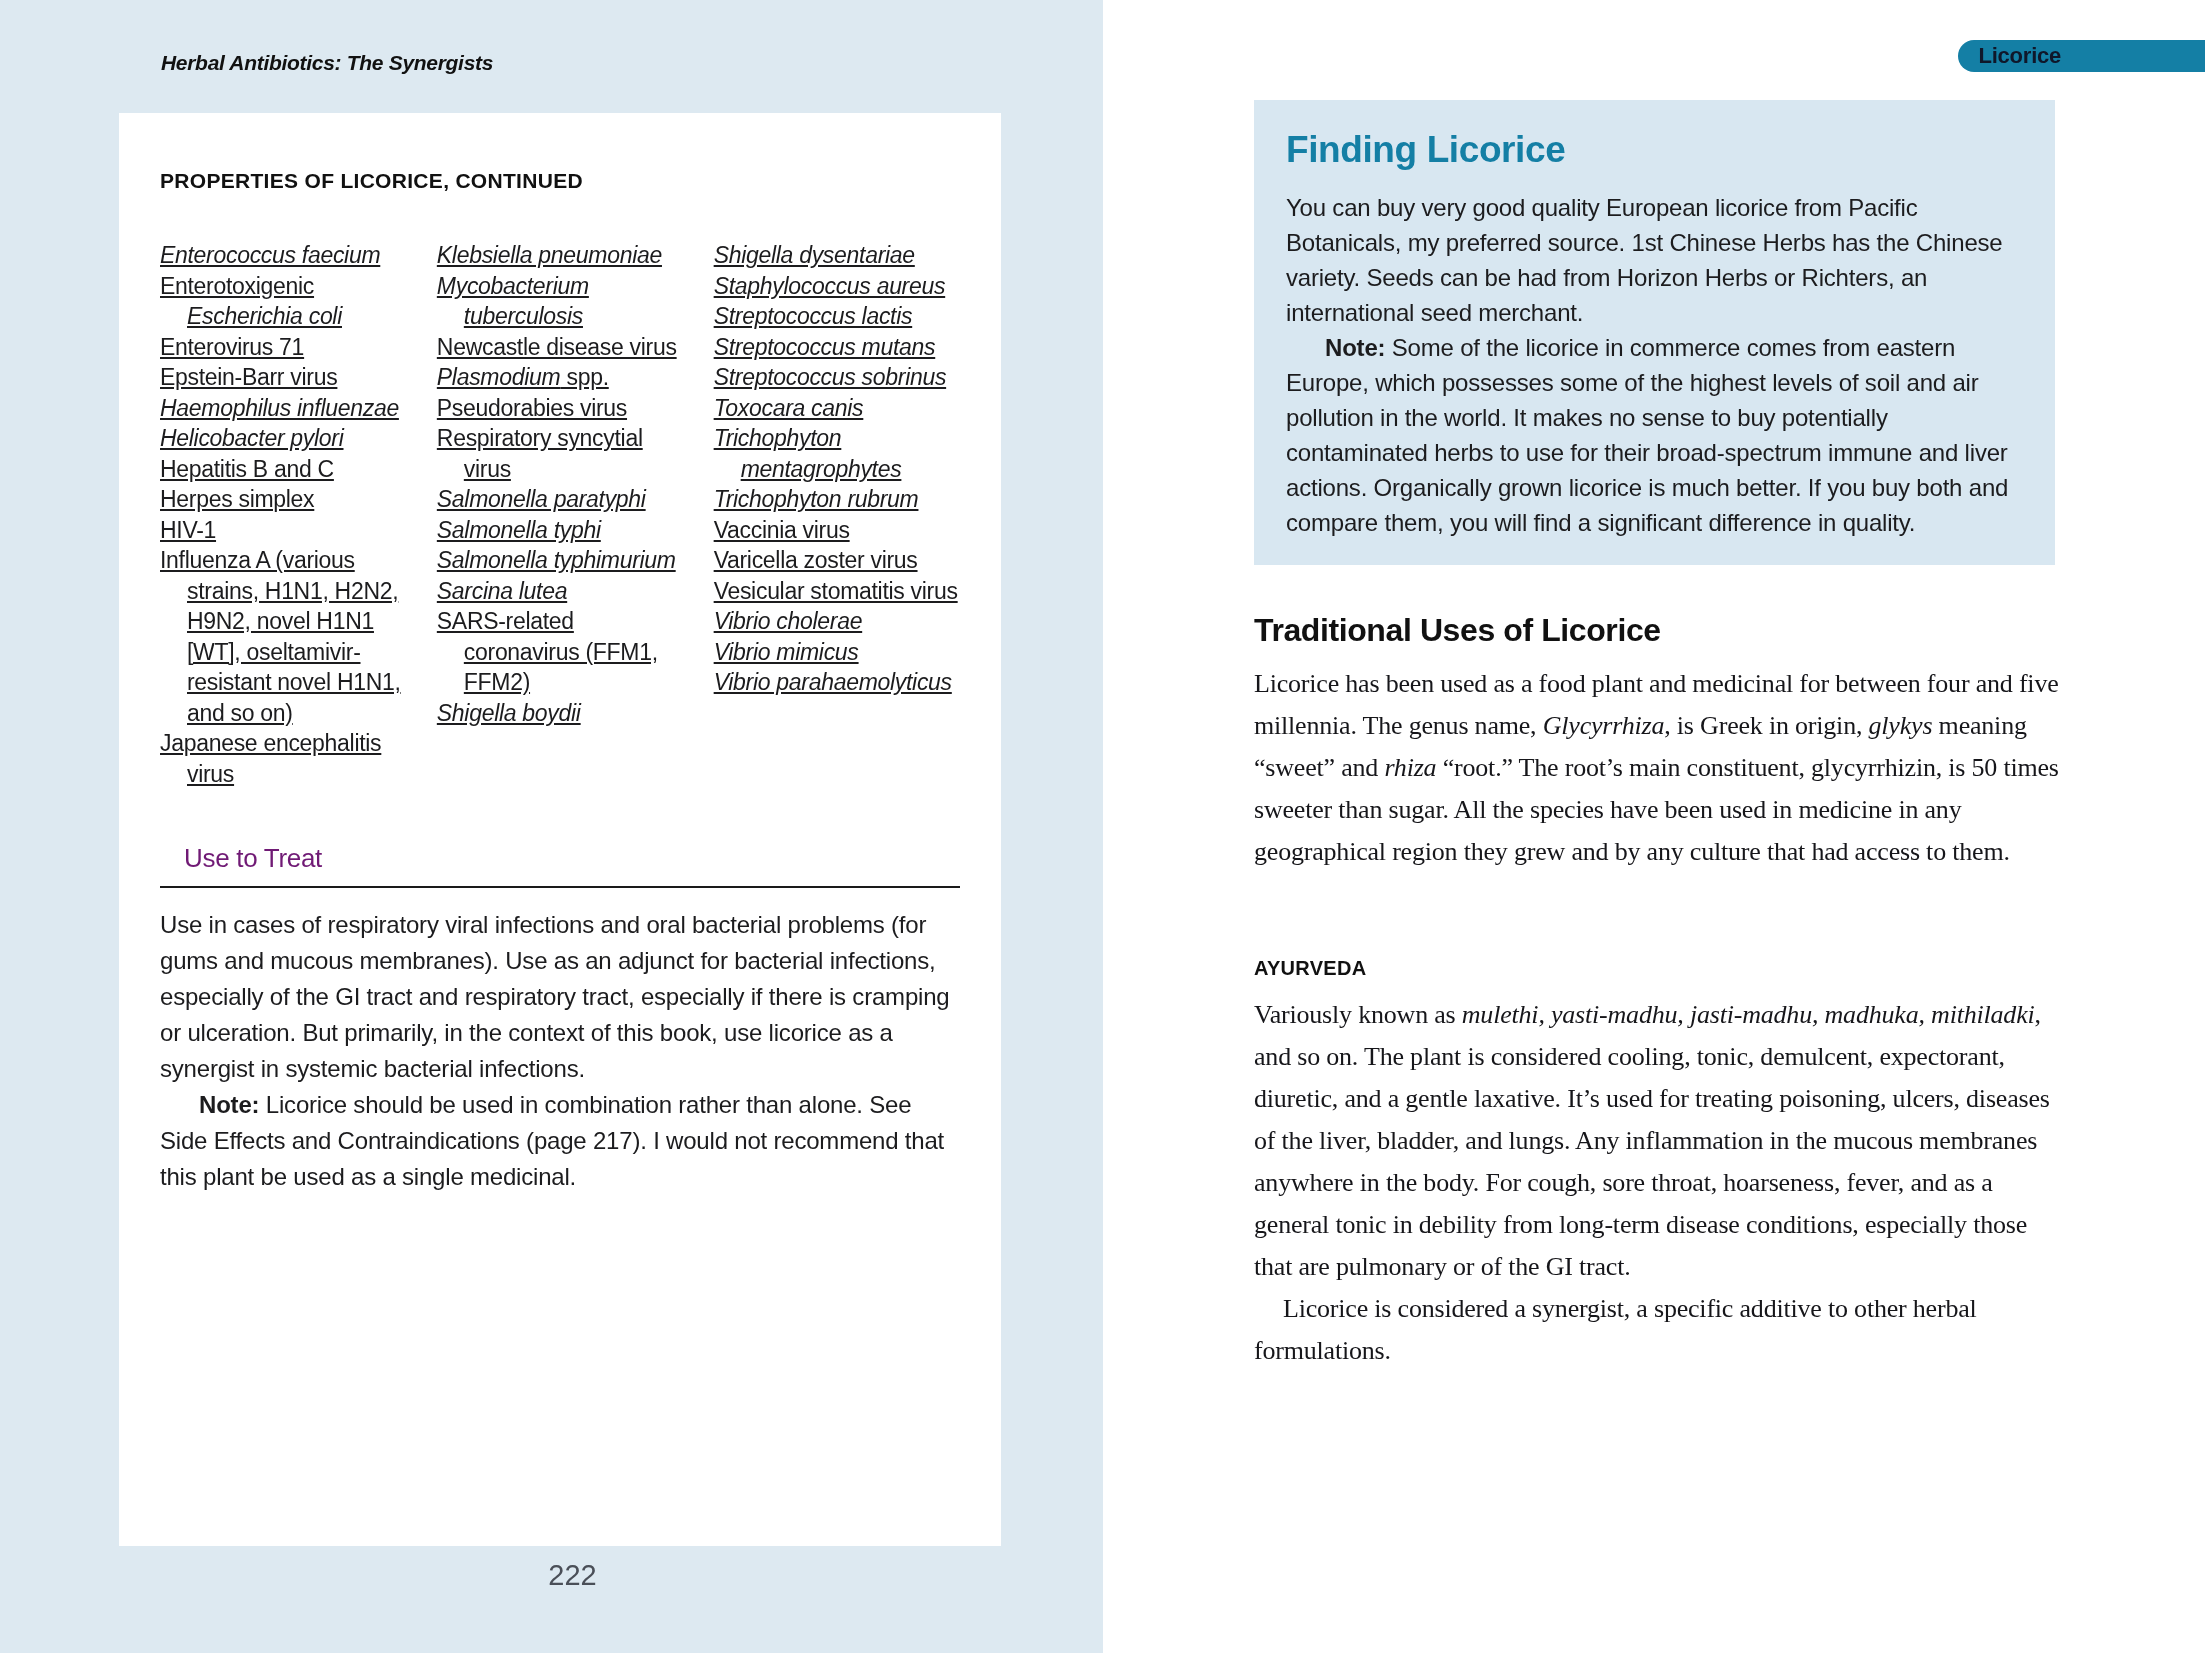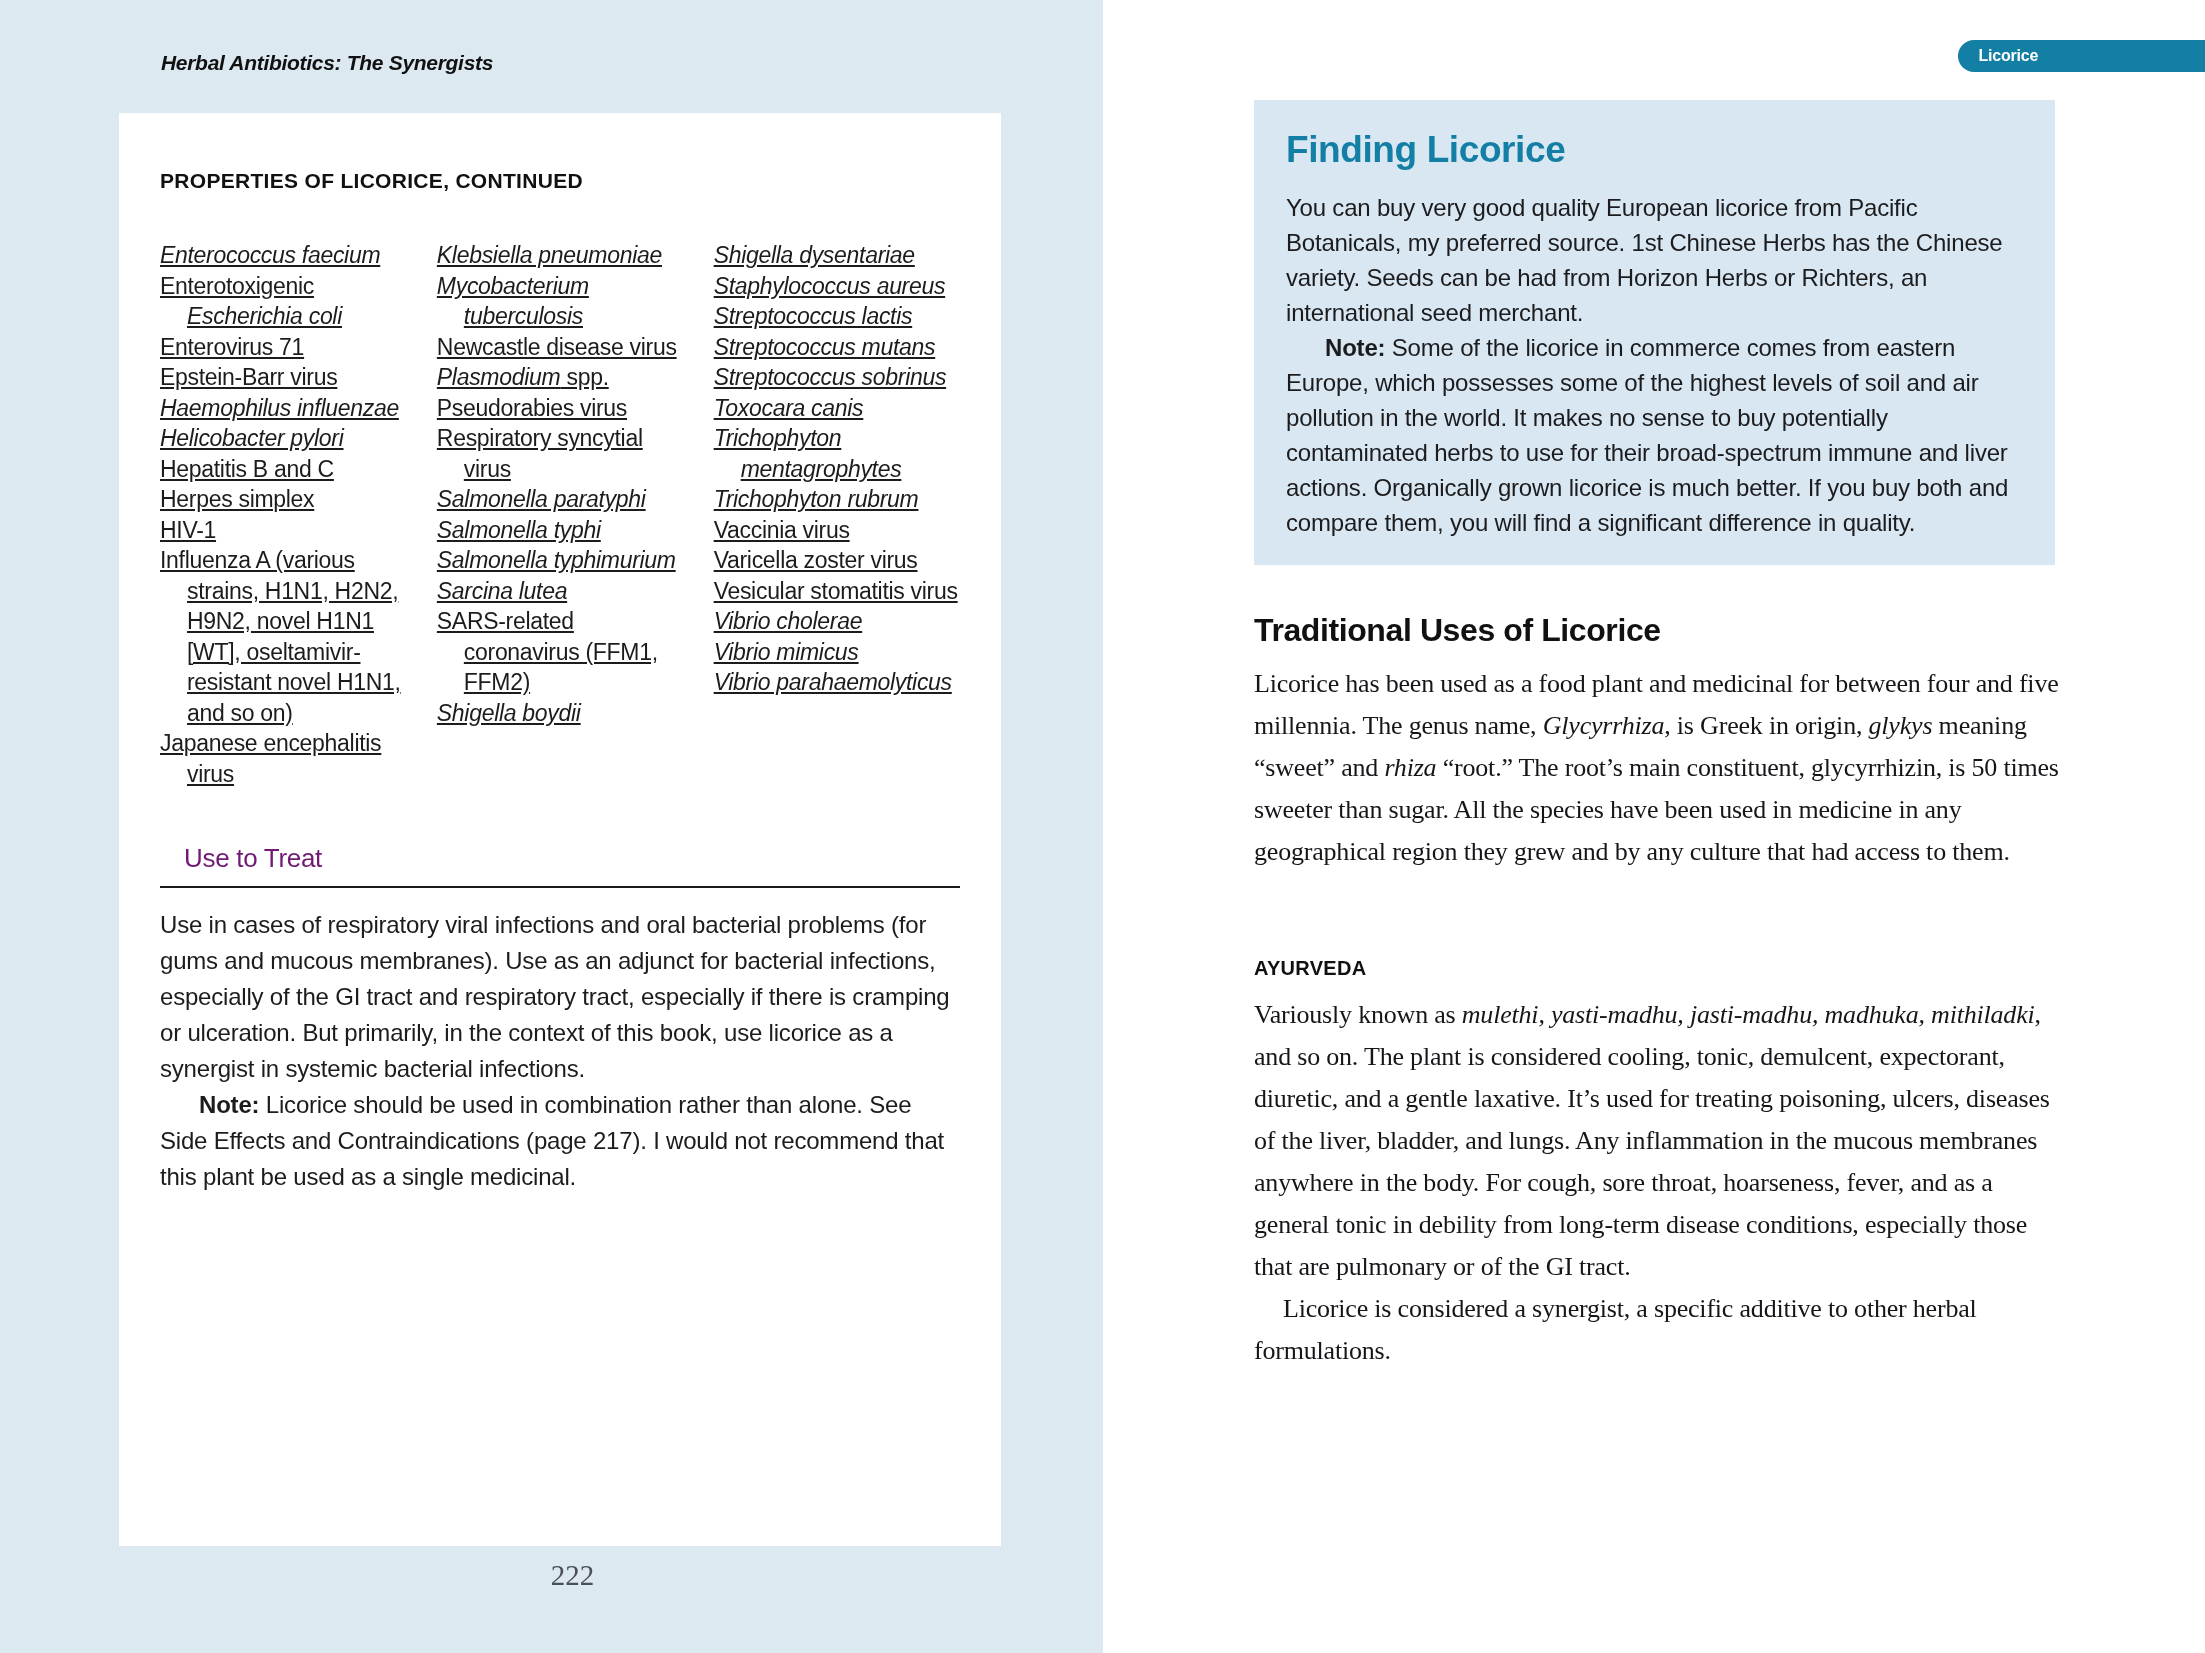--- a/index.html
+++ b/index.html
@@ -13,27 +13,27 @@
   .props-title { font-size:21px; font-weight:bold; letter-spacing:0.3px; color:#111; }
   .org-columns { display:flex; gap:30.5px; margin-top:47px; }
   .org-col { width:252px; font-size:23px; line-height:30.5px; letter-spacing:-0.3px;text-decoration:underline; }
   .org-item { padding-left:27px; text-indent:-27px; }
   .sect { margin-top:54px; }
   .sect-heading { font-size:26px; font-weight:normal; letter-spacing:-0.3px; color:#701a75;margin-left:24px; }
   .sect-rule { border:none; border-top:2.5px solid #1a1a1a; margin-top:12px; margin-bottom:18.7px; }
   .body-sans { font-size:24px; line-height:36px; letter-spacing:-0.2px; }
   .body-sans p.indent { text-indent:39px; }
 
-  .page-num { position:absolute; font-family:Liberation Serif, serif; font-size:29px; color:#4a4f58;padding-left:25px; }
+  .page-num { position:absolute; font-family:Liberation Sans, sans-serif; font-size:29px; color:#4a4f58;padding-left:25px; }
   .page-num-left { left:0; width:1120px; top:1559px; text-align:center; }
 
   
   .right-page { position:absolute; left:1103px; top:0; width:1103px; height:1654px; background:#ffffff; }
   .licorice-tab { position:absolute; right:0; top:40px; width:248px; height:32px; background:#147fa5; border-radius:16px 0 0 16px; display:flex; align-items:center; padding-left:20.4px; }
-  .licorice-tab-label { color:#ffffff; font-size:16px; font-weight:bold; letter-spacing:-0.2px; }
+  .licorice-tab-label { color:#0f172a; font-size:22px; font-weight:bold; letter-spacing:-0.2px; }
 
   .finding-box { position:absolute; left:151px; top:100px; width:801px; min-height:444px; background:#d8e7f1; padding:29px 32px 25.4px 32px; }
   .finding-title { color:#147fa5; font-size:37px; font-weight:bold; letter-spacing:-0.4px; margin-bottom:18.7px; }
   .finding-body { font-size:24px; line-height:35px; letter-spacing:-0.2px; }
   .finding-body p.indent { text-indent:39px; }
 
   .trad-heading { position:absolute; left:151px; top:612px; font-size:32px; font-weight:bold; letter-spacing:-0.4px; color:#111; }
   .serif-block { position:absolute; left:151px; top:663px; width:814px; font-family:"Liberation Serif", serif; font-size:26px; line-height:42px; letter-spacing:-0.2px; color:#16161a; }
   .ayur-heading { position:absolute; left:151px; top:957px; font-size:20px; font-weight:bold; letter-spacing:0.3px; color:#111; }
   .serif-block2 { position:absolute; left:151px; top:994px; width:814px; font-family:"Liberation Serif", serif; font-size:26px; line-height:42px; letter-spacing:-0.2px; color:#16161a; }

